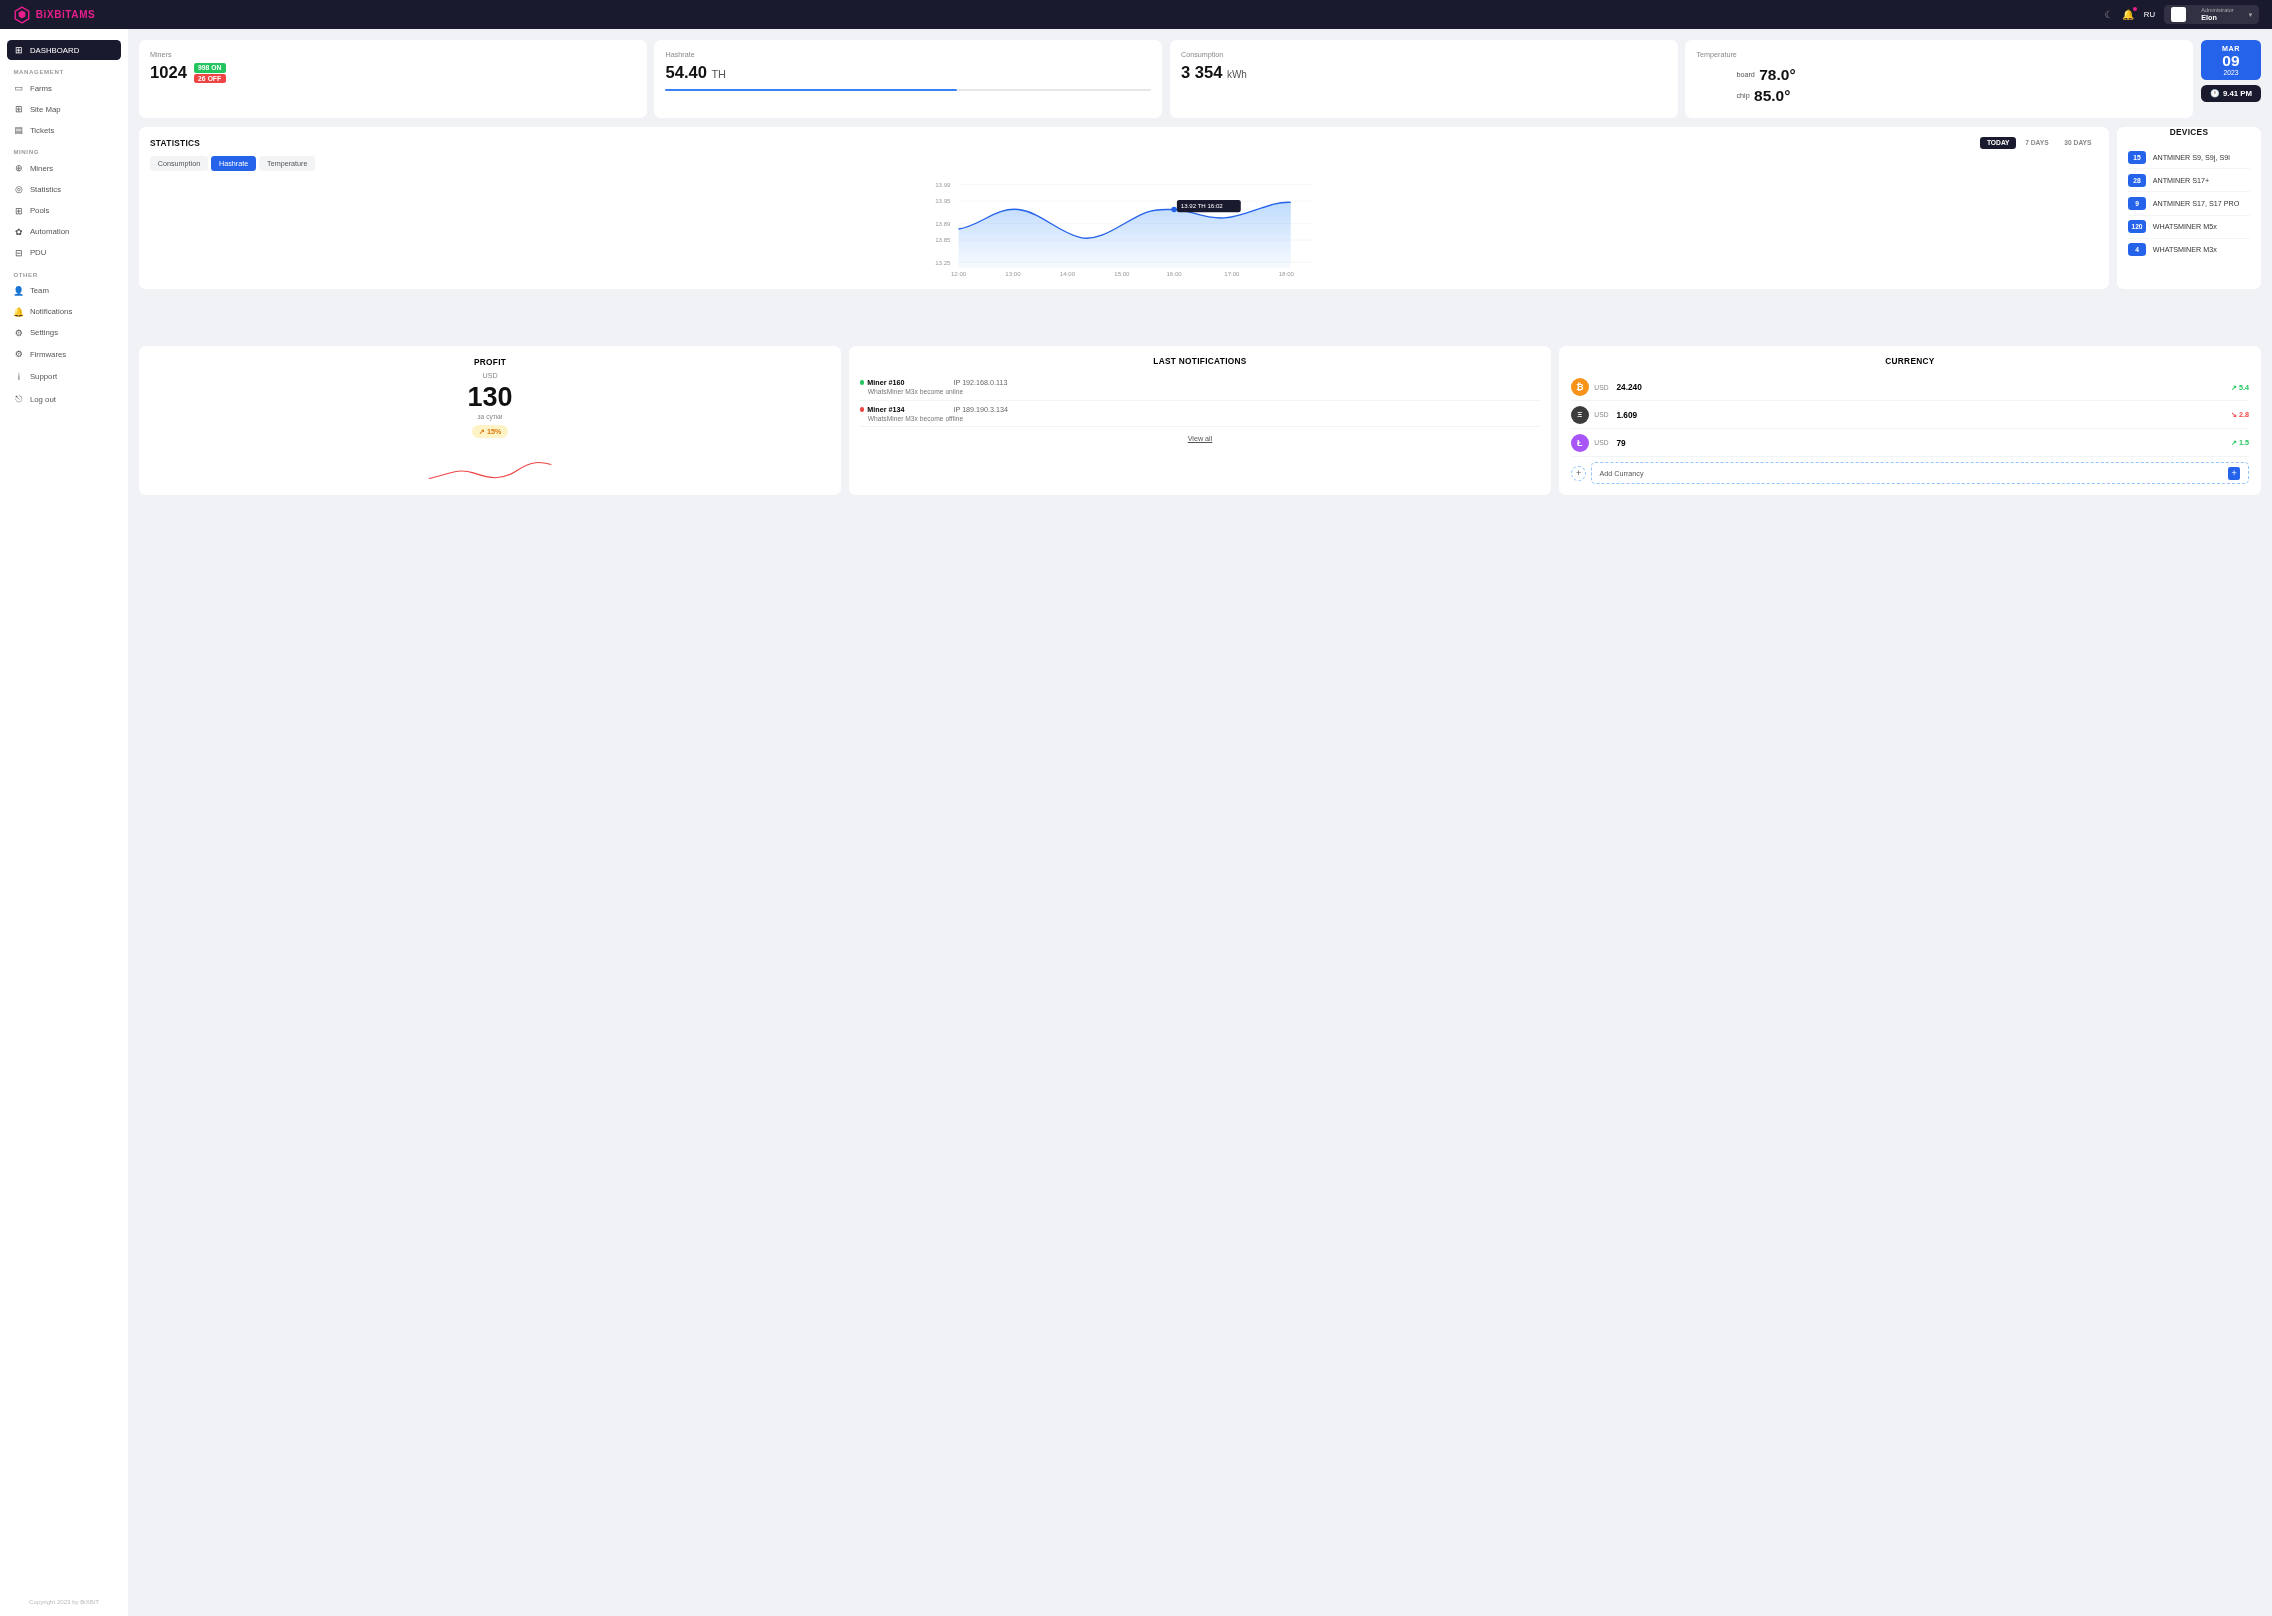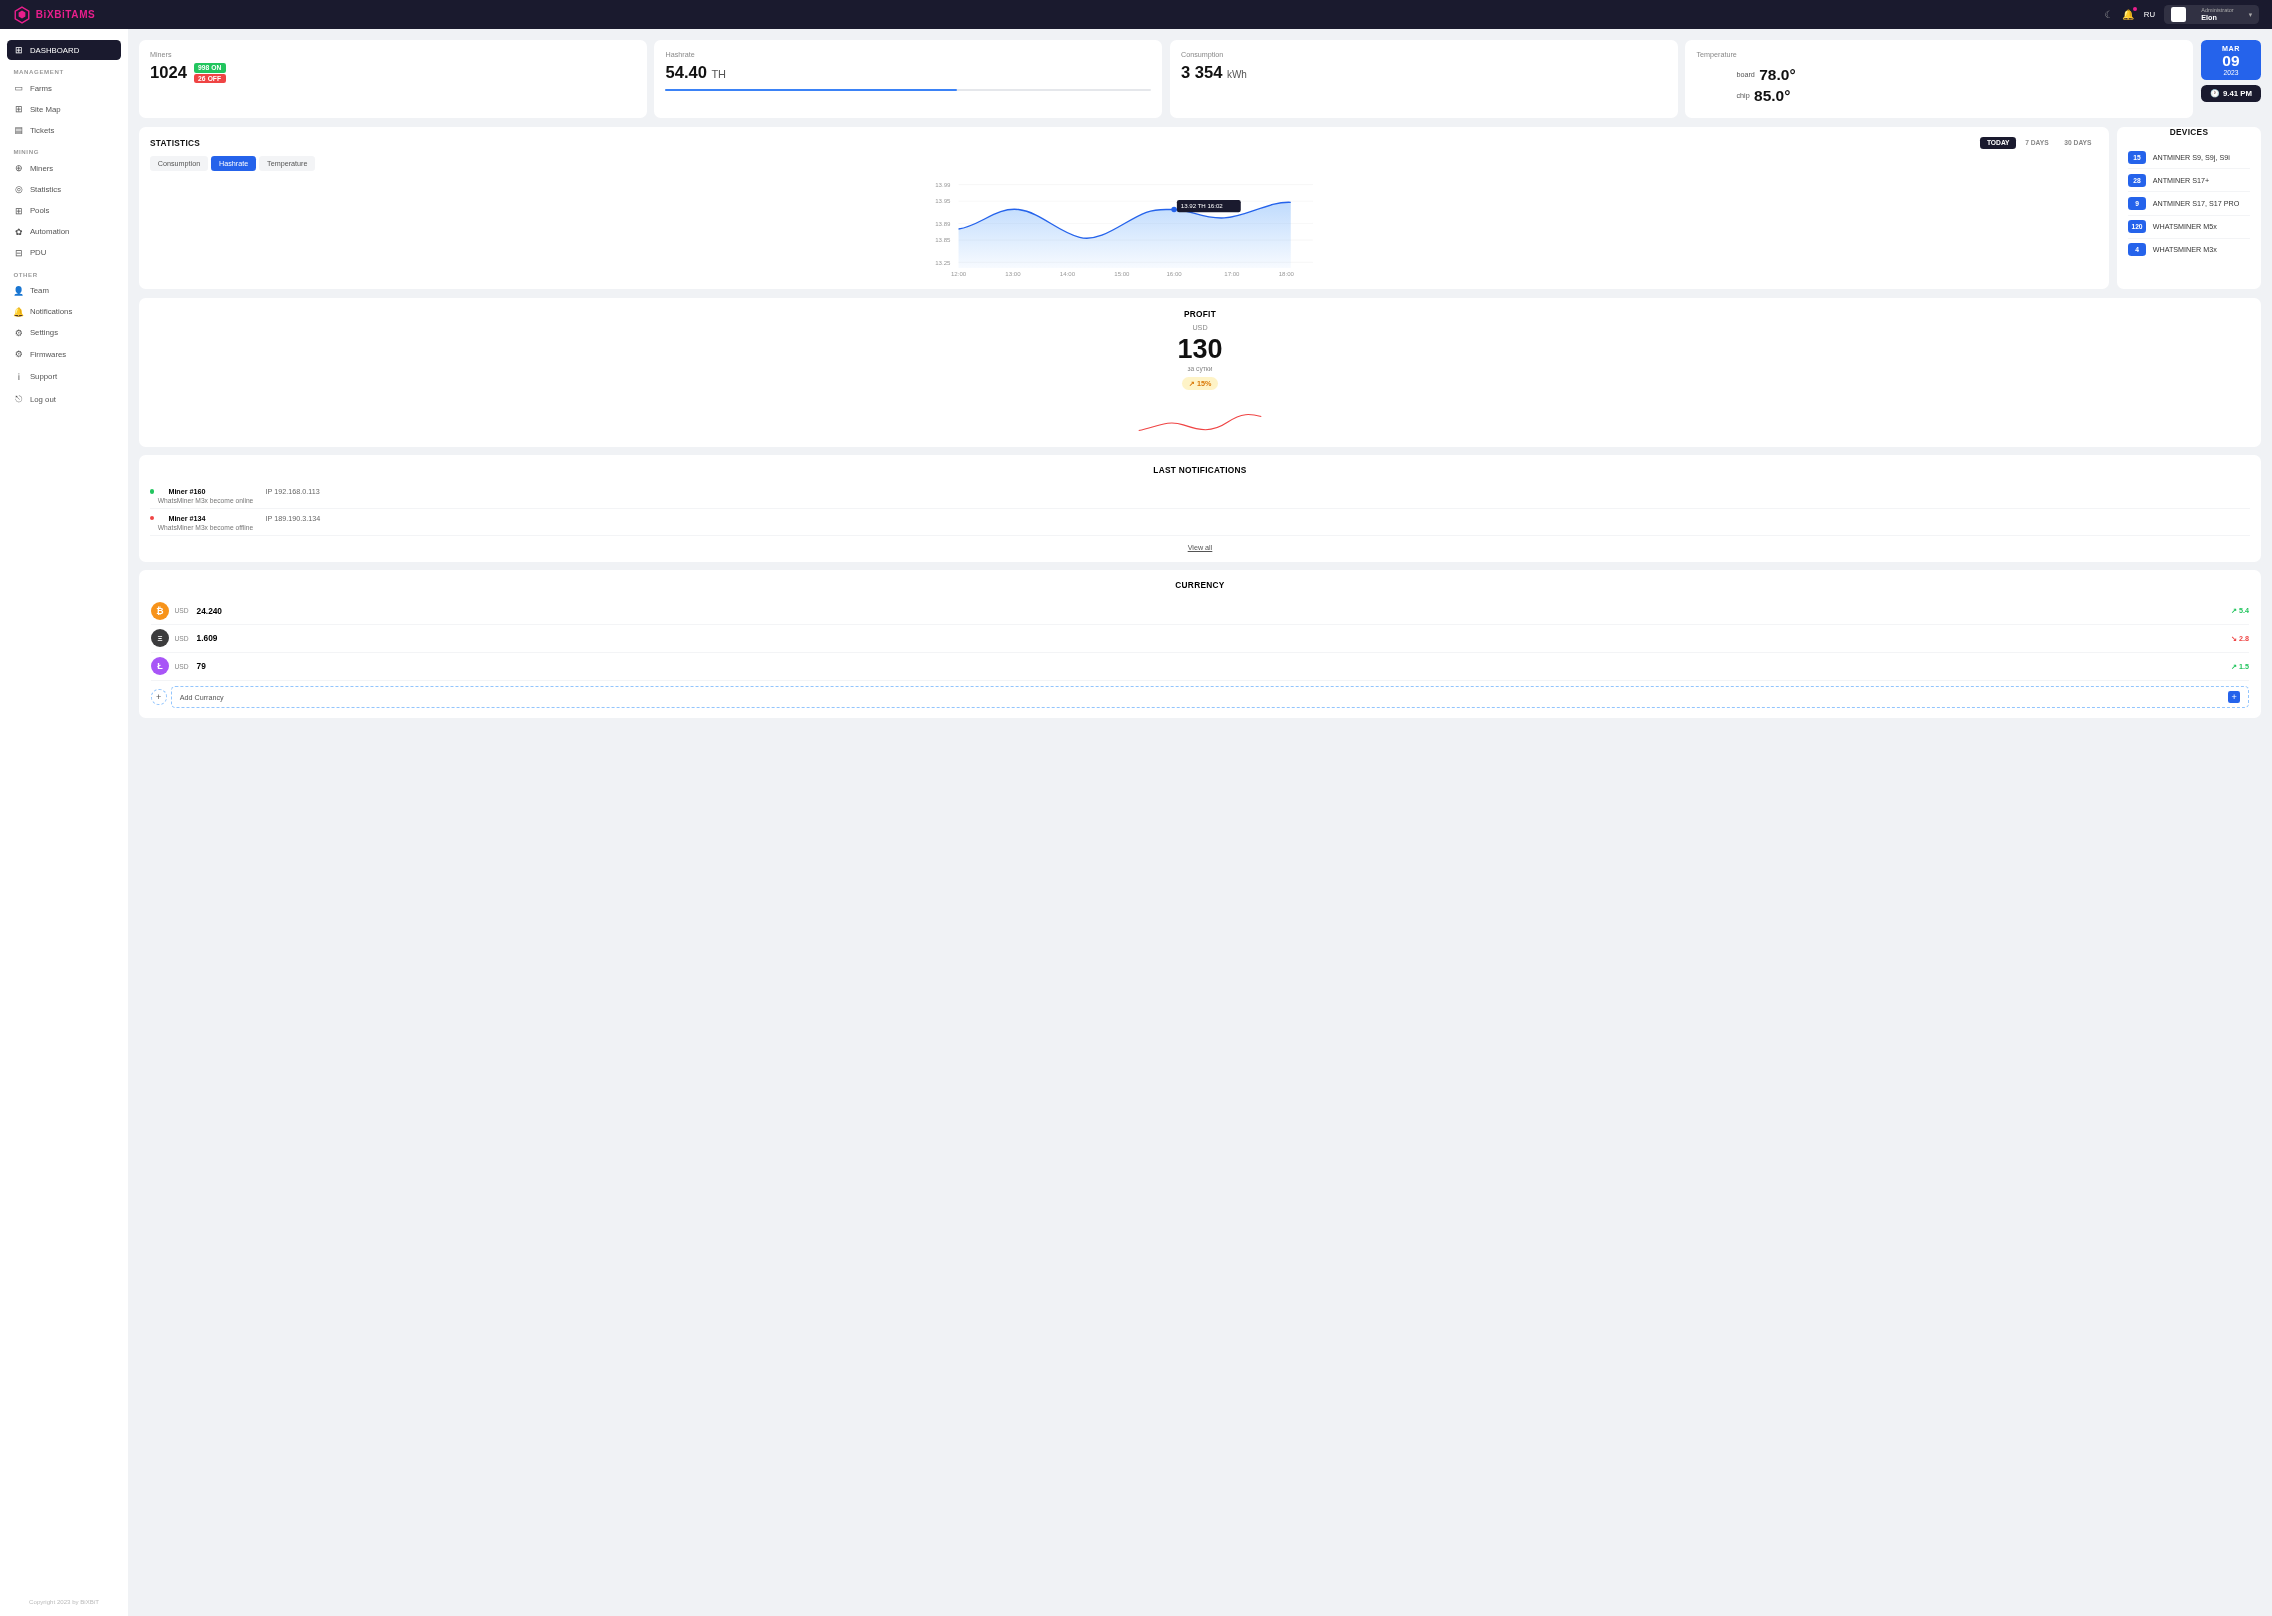--- a/index.html
+++ b/index.html
@@ -236,22 +236,23 @@
       align-items: center;
       justify-content: center;
       font-size: 6.7px;
       font-weight: 700;
       color: #fff;
     }
 
     
     .bottom-row {
       display: grid;
-      grid-template-columns: 1fr;
+      grid-template-columns: 1fr 1fr 1fr;
       gap: 7.8px;
+      margin-top: 48px;
     }
 
     
     .profit-card { padding: 11px; text-align: center; }
     .profit-title { font-size: 8.3px; font-weight: 700; letter-spacing: 0.3px; margin-bottom: 4.4px; }
     .profit-currency { font-size: 7.2px; color: #888; margin-bottom: 2.2px; }
     .profit-value { font-size: 27px; font-weight: 700; color: #111; }
     .profit-period { font-size: 6.7px; color: #888; margin-bottom: 4.4px; }
     .profit-badge {
       display: inline-flex;
@@ -264,21 +265,21 @@
       font-size: 7.2px;
       font-weight: 600;
     }
     .profit-chart { margin-top: 6.7px; height: 39px; }
 
     
     .notif-card { padding: 10px 11px; }
     .notif-title { font-size: 8.3px; font-weight: 700; letter-spacing: 0.3px; margin-bottom: 7.8px; text-align: center; }
     .notif-item { display: flex; flex-direction: column; gap: 1.1px; padding: 4.4px 0; border-bottom: 0.6px solid #f3f4f6; }
     .notif-item:last-of-type { border-bottom: none; }
-    .notif-header-row { display: flex; align-items: center; gap: 14px; font-size: 7.2px; }
+    .notif-header-row { display: flex; align-items: center; gap: 3px; font-size: 7.2px; }
     .notif-dot { width: 4.4px; height: 4.4px; border-radius: 50%; flex-shrink: 0; }
     .notif-miner { font-weight: 600; }
     .notif-ip { color: #666; padding-left: 46px; }
     .notif-desc { font-size: 6.7px; color: #777; padding-left: 7.8px; }
     .view-all { text-align: center; margin-top: 5.5px; }
     .view-all a { font-size: 7.2px; color: #555; text-decoration: underline; cursor: pointer; }
 
     
     .currency-card { padding: 10px 12px; }
     .currency-title { font-size: 8.3px; font-weight: 700; letter-spacing: 0.3px; margin-bottom: 7.8px; text-align: center; }

